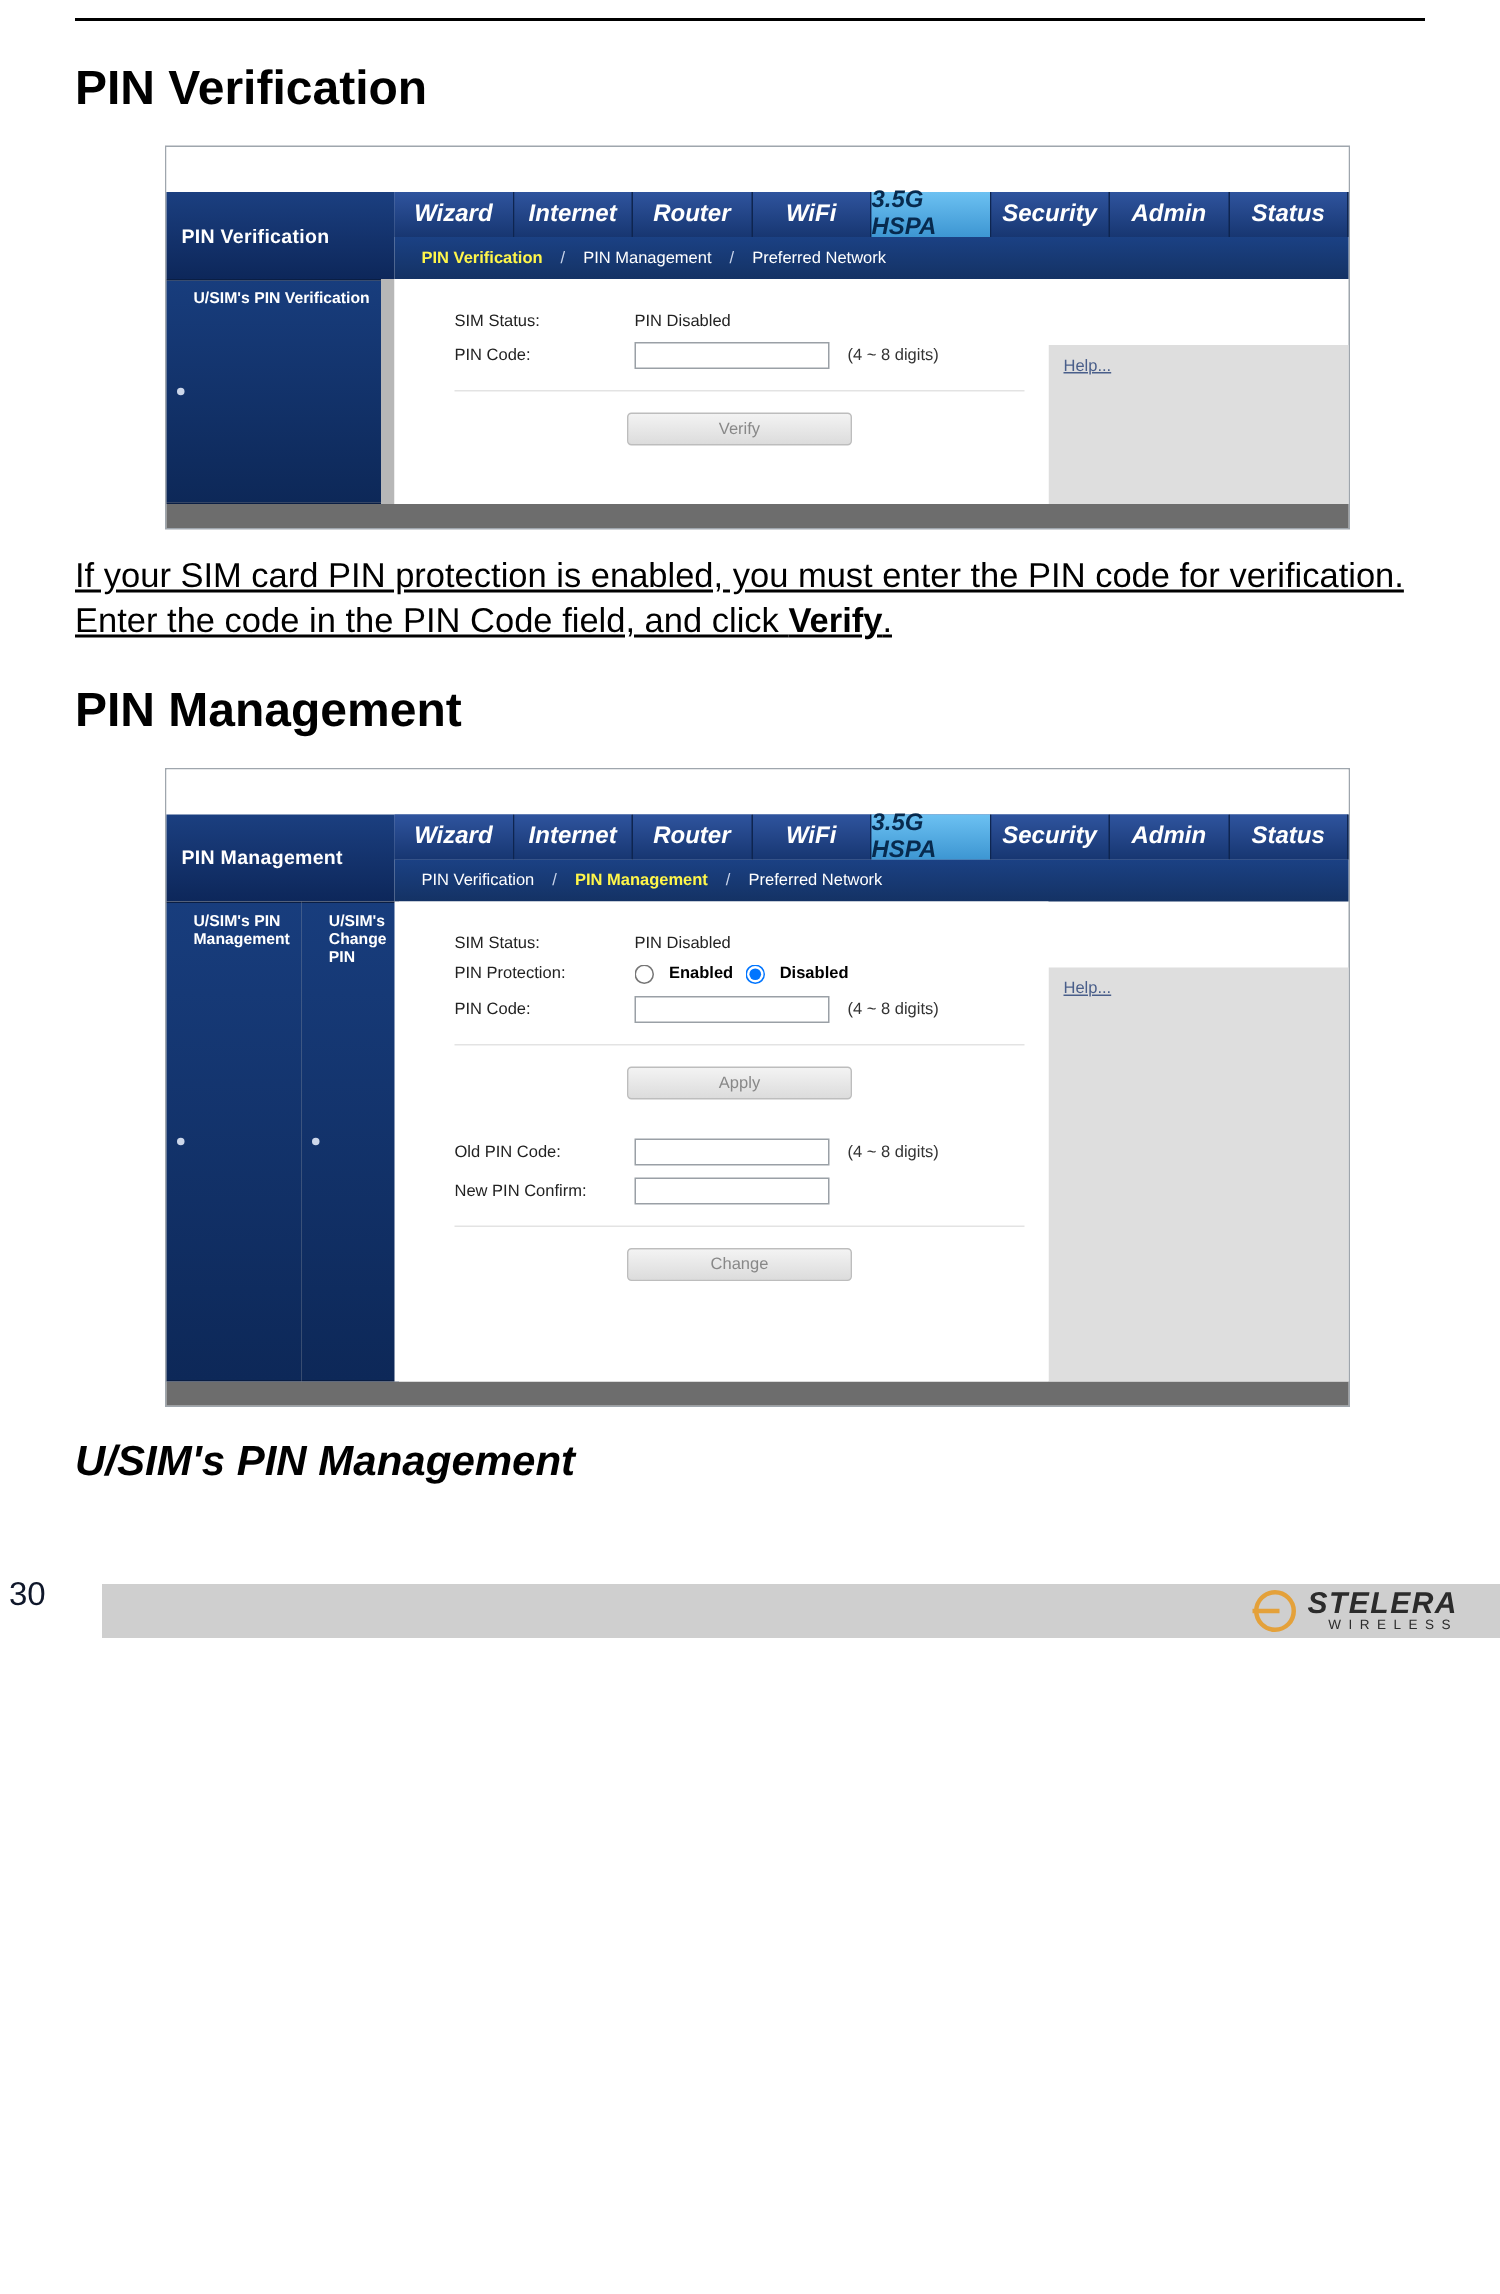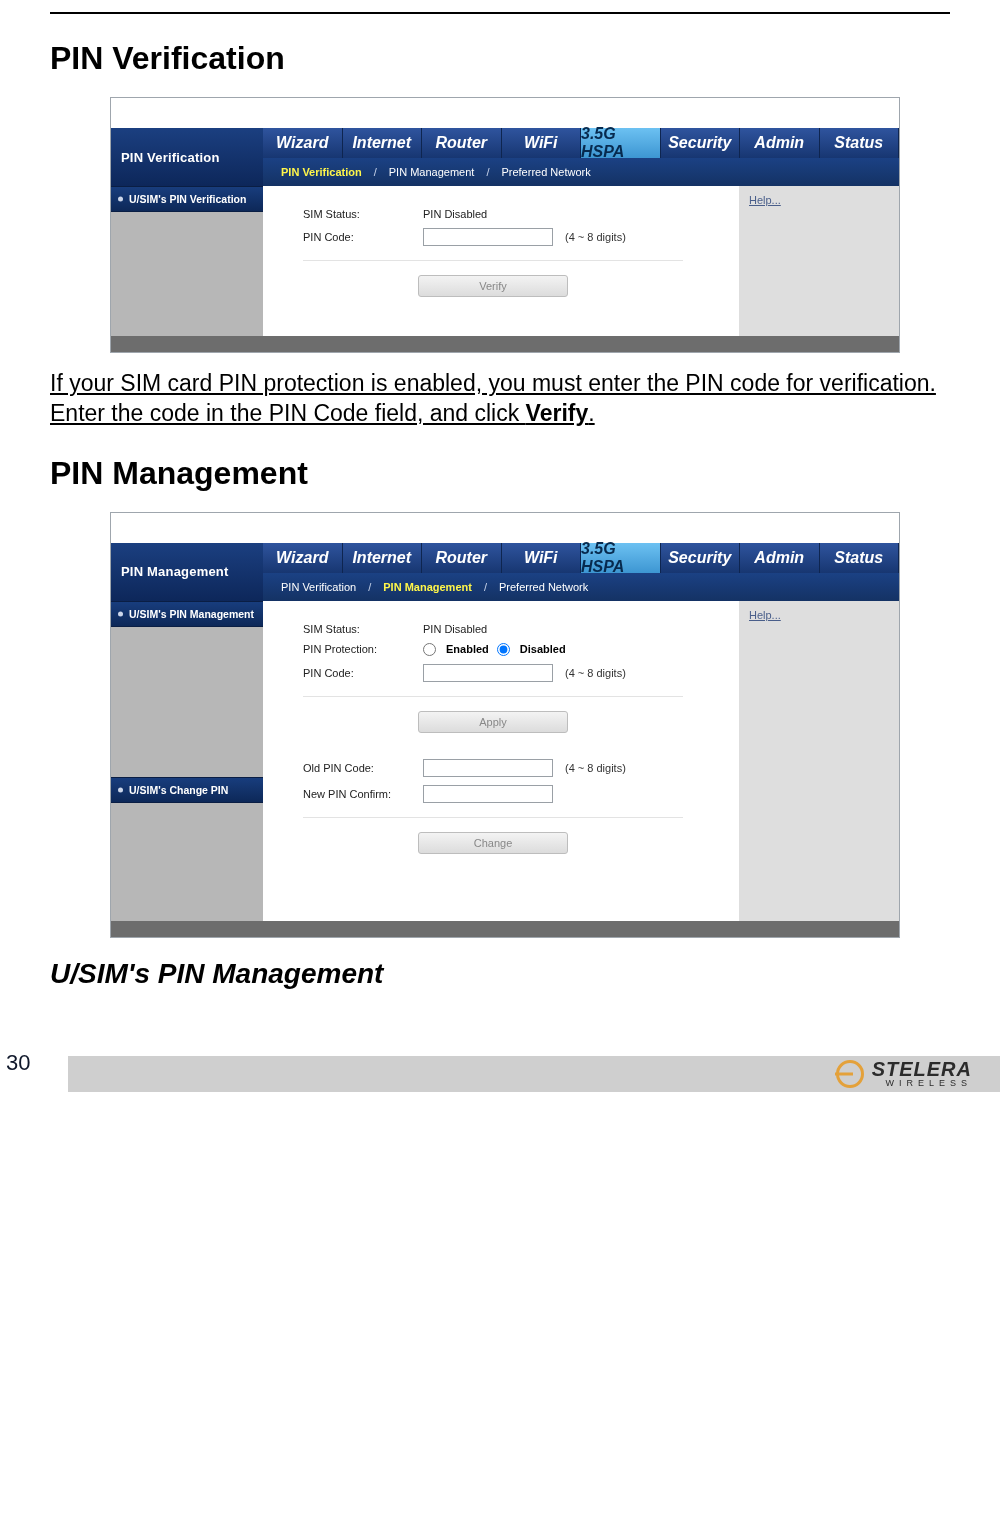--- a/index.html
+++ b/index.html
@@ -98,41 +98,42 @@
     background:linear-gradient(#1b4184,#143264);
     color:#fff;font-size:11px;
   }
   .app .subtabs .sub{color:#fff;padding:2px 4px;white-space:nowrap;cursor:pointer;}
   .app .subtabs .sub.active{color:var(--sub-hi);font-weight:700;}
   .app .subtabs .sep{color:#c7d3ea;}
 
   .app .body-row{display:flex;min-height:150px;}
   .app .side{
     width:152px;background:var(--side-grey);
-    display:flex;flex-direction:column;
+    display:flex;flex-direction:row;
   }
   .app .side .item{
     background:linear-gradient(#183d7d,#0d2858);
     color:#fff;font-weight:700;font-size:10.5px;
     padding:6px 8px 6px 18px;position:relative;
     border-top:1px solid #0a1e44;border-bottom:1px solid #0a1e44;
   }
   .app .side .item::before{
     content:"";position:absolute;left:7px;top:50%;
     width:5px;height:5px;border-radius:50%;background:#cdd7ea;
     transform:translateY(-50%);
   }
   .app .side .spacer{flex:1;}
   .app .center{
     flex:1;background:#fff;padding:14px 10px 20px 10px;
     position:relative;
   }
   .app .help-col{
-    width:160px;background:#dedede;padding:8px 10px;
+    width:200px;background:#dedede;padding:8px 10px;
     font-size:11px;
+    margin-top:44px;
   }
   .app .help-col a{color:var(--link);text-decoration:underline;cursor:pointer;}
 
   .form{width:380px;margin:0 auto 0 30px;}
   .form .row{display:flex;align-items:center;margin:8px 0;}
   .form .row .lbl{width:120px;padding-right:10px;font-size:11px;color:#222;}
   .form .row .val{font-size:11px;color:#222;}
   .form .row .hint{margin-left:12px;font-size:11px;color:#333;}
   .form input[type=text],.form input[type=password]{
     height:18px;width:130px;border:1px solid #9aa0a6;background:#fff;

